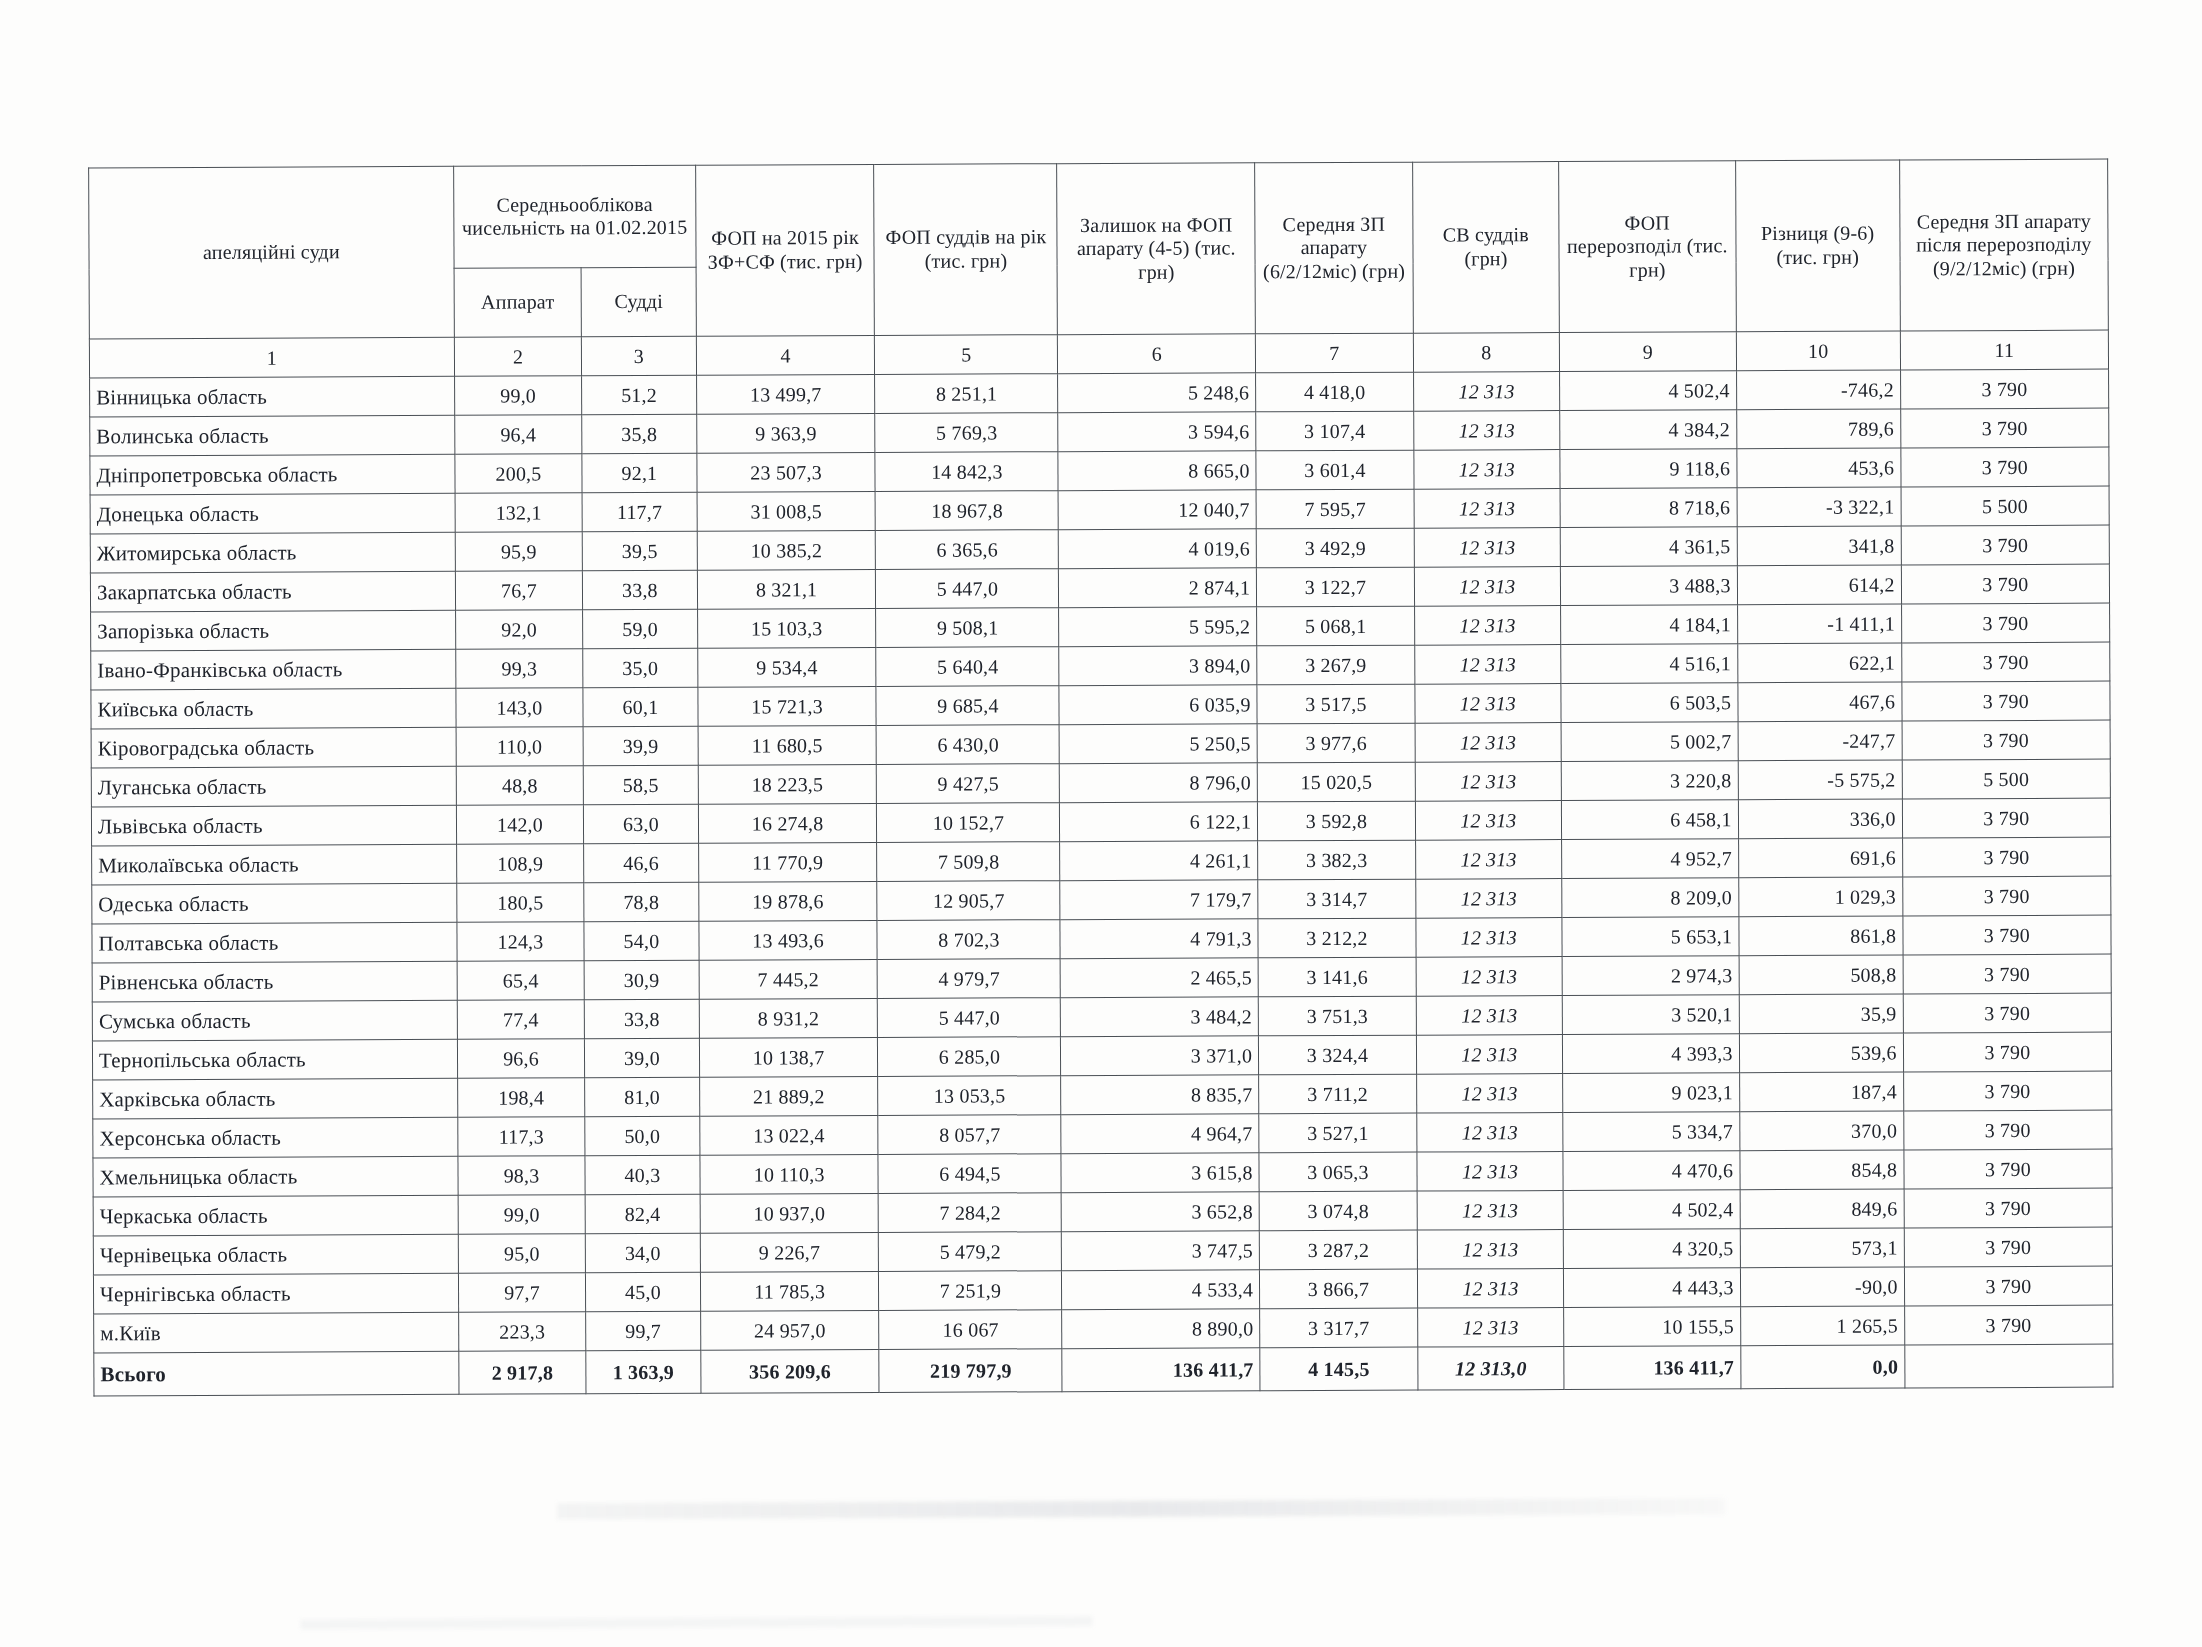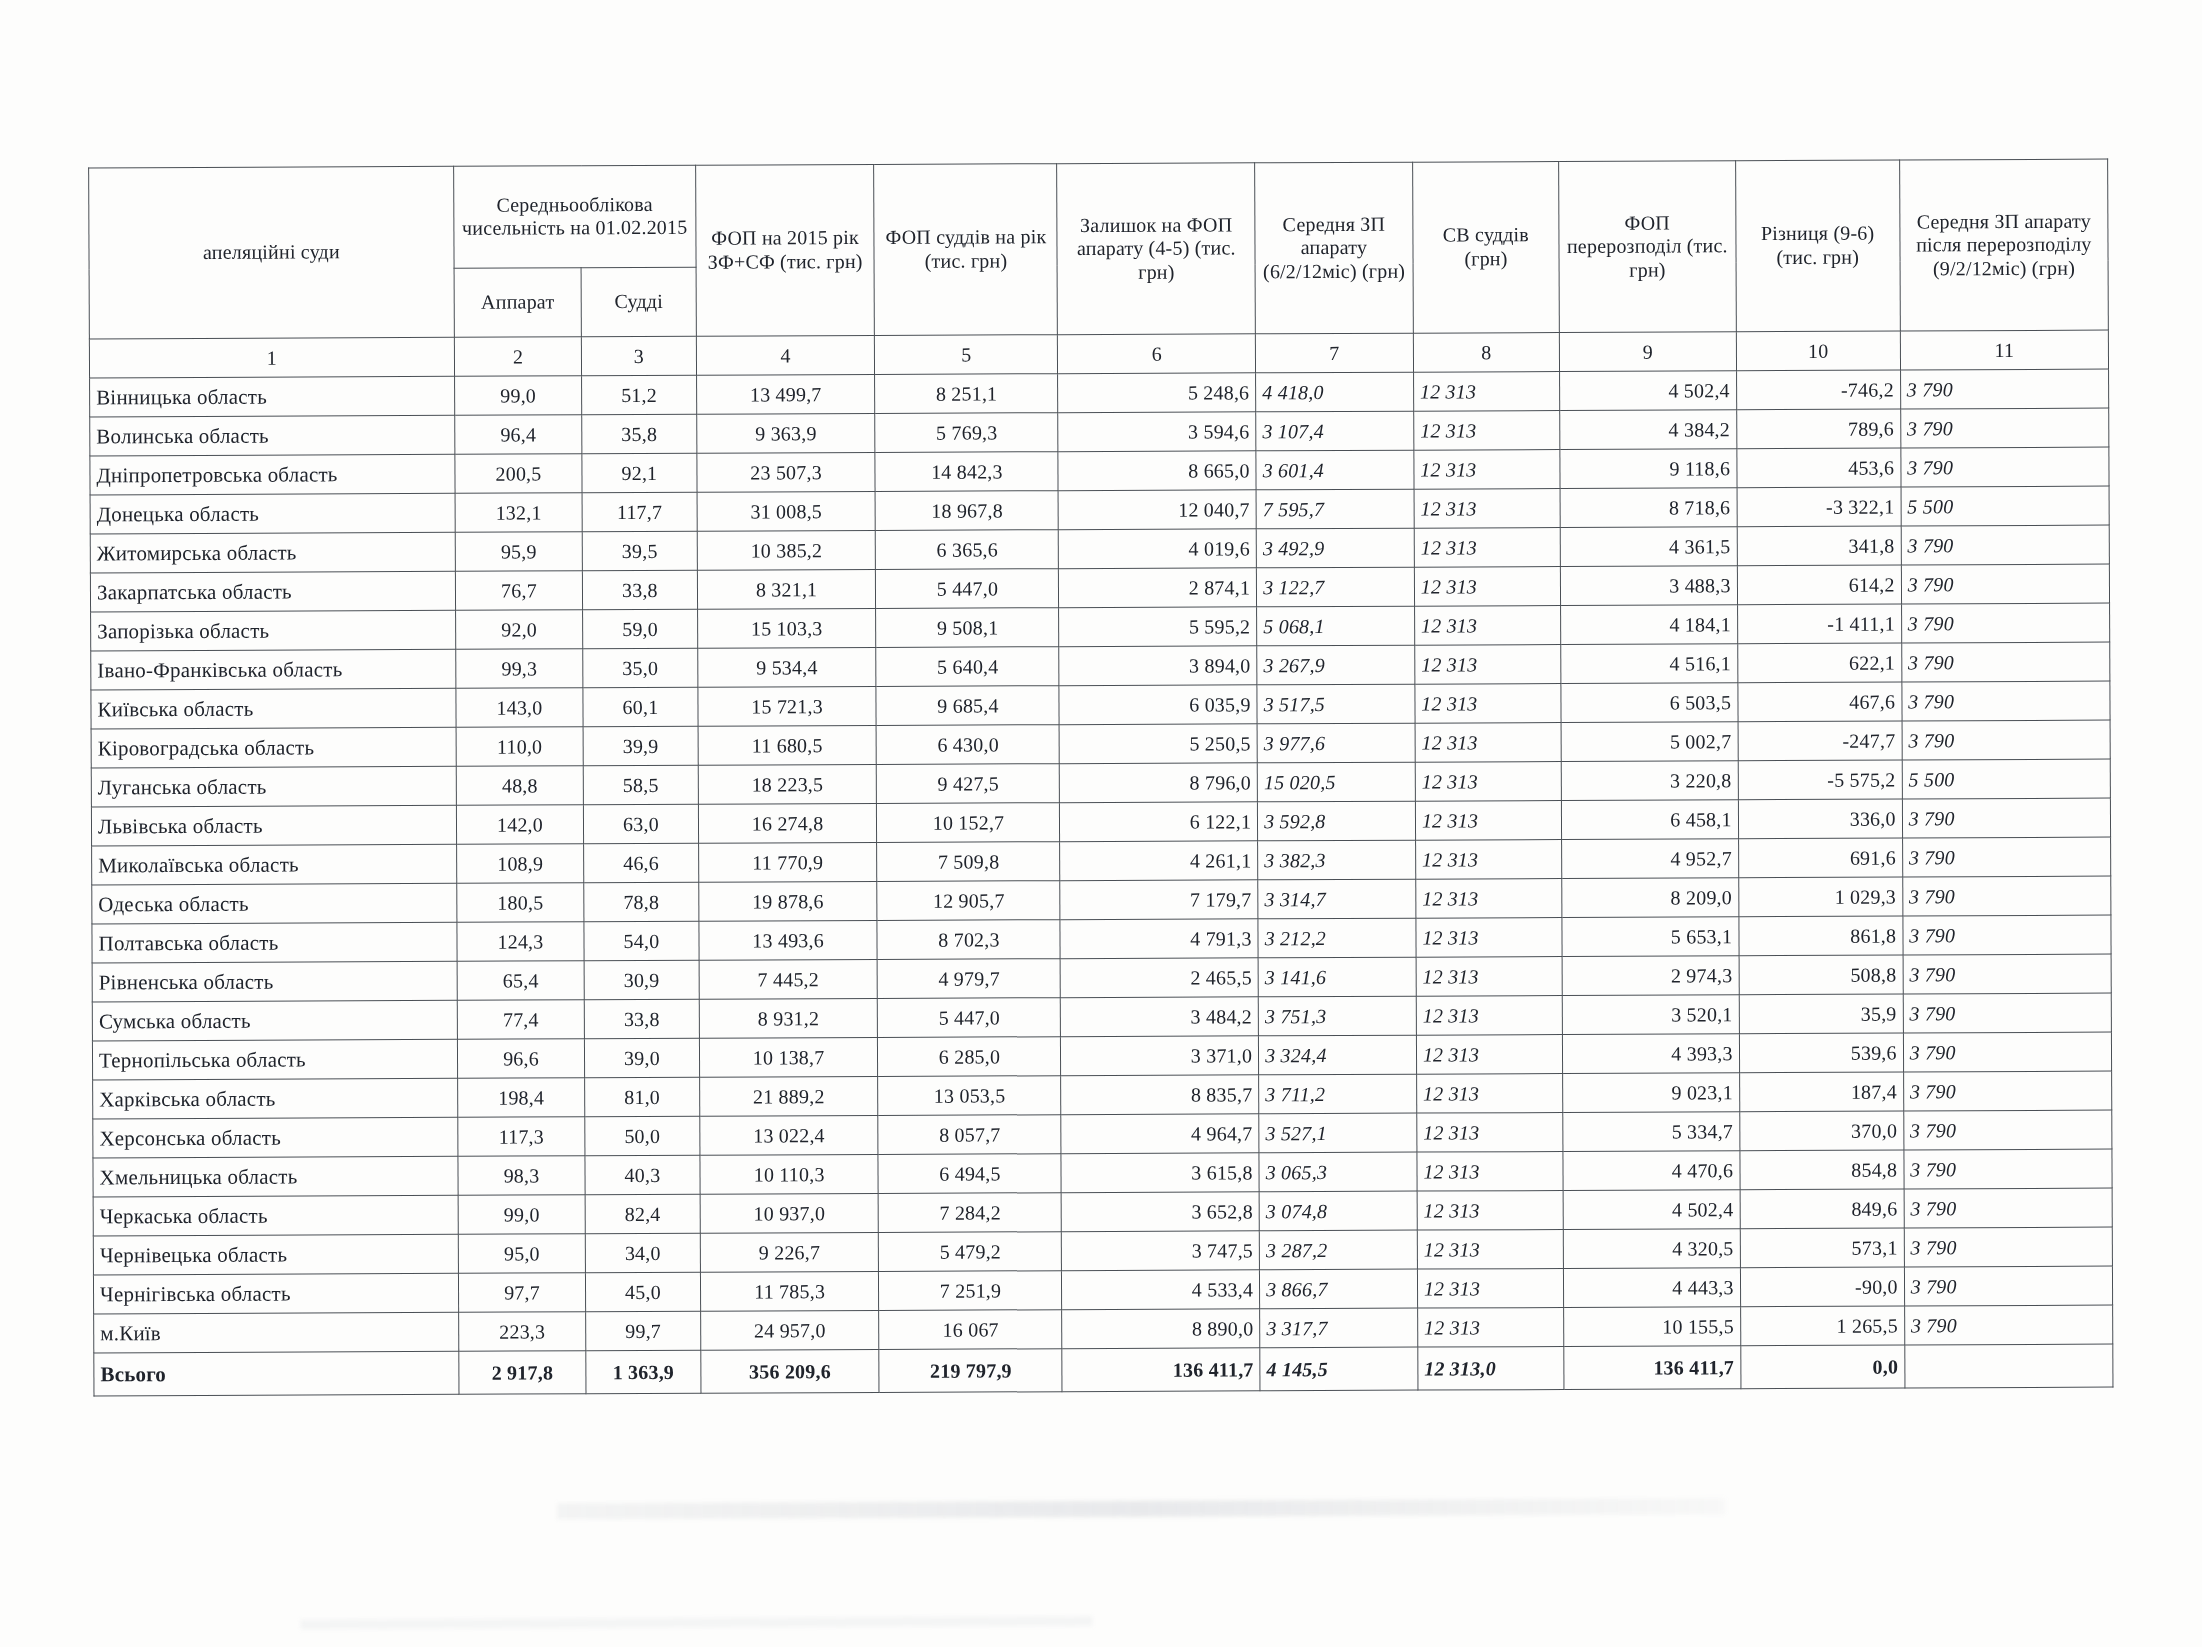--- a/index.html
+++ b/index.html
@@ -63,27 +63,27 @@
   .num {
     text-align: right;
     padding-right: 12px;
     white-space: nowrap;
   }
   .num-center {
     text-align: center;
     white-space: nowrap;
   }
   .ital {
-    font-style: italic;
-    text-align: left;
+    text-align: center;
     padding-right: 14px;
     white-space: nowrap;
   }
   .ital-c {
     font-style: italic;
+    text-align: center;
     white-space: nowrap;
   }
   .numrow td {
     text-align: center;
     height: 34px;
     font-size: 20px;
   }
   tr.data td { height: 34px; }
   tr.total td {
     height: 38px;

